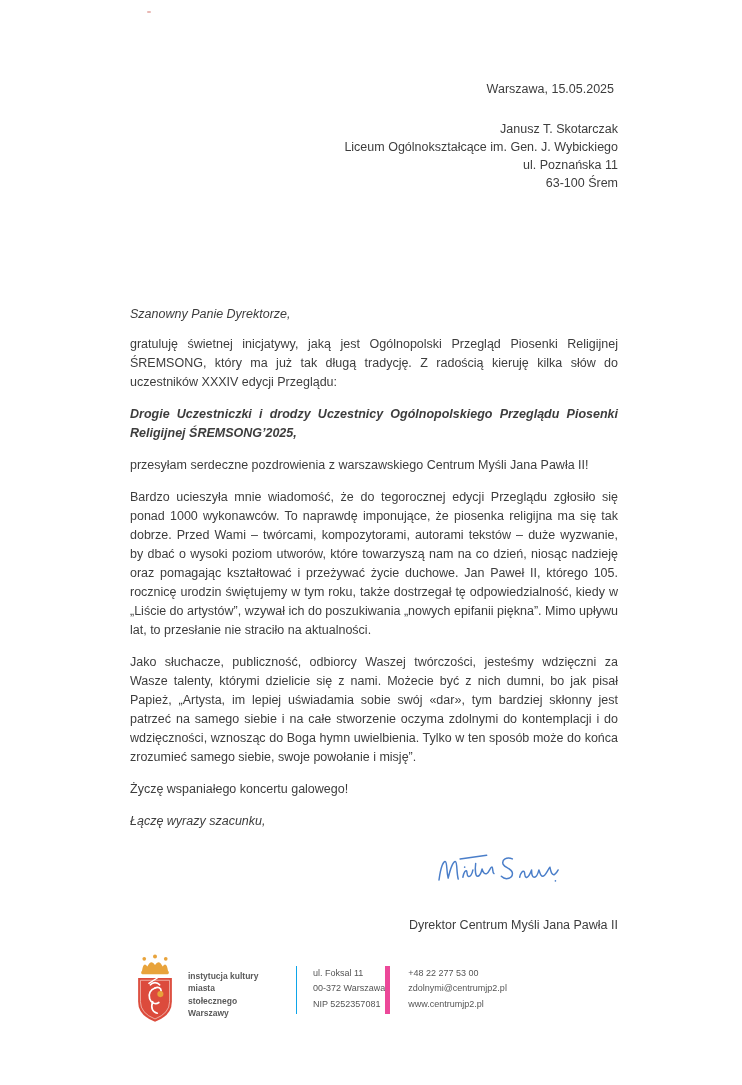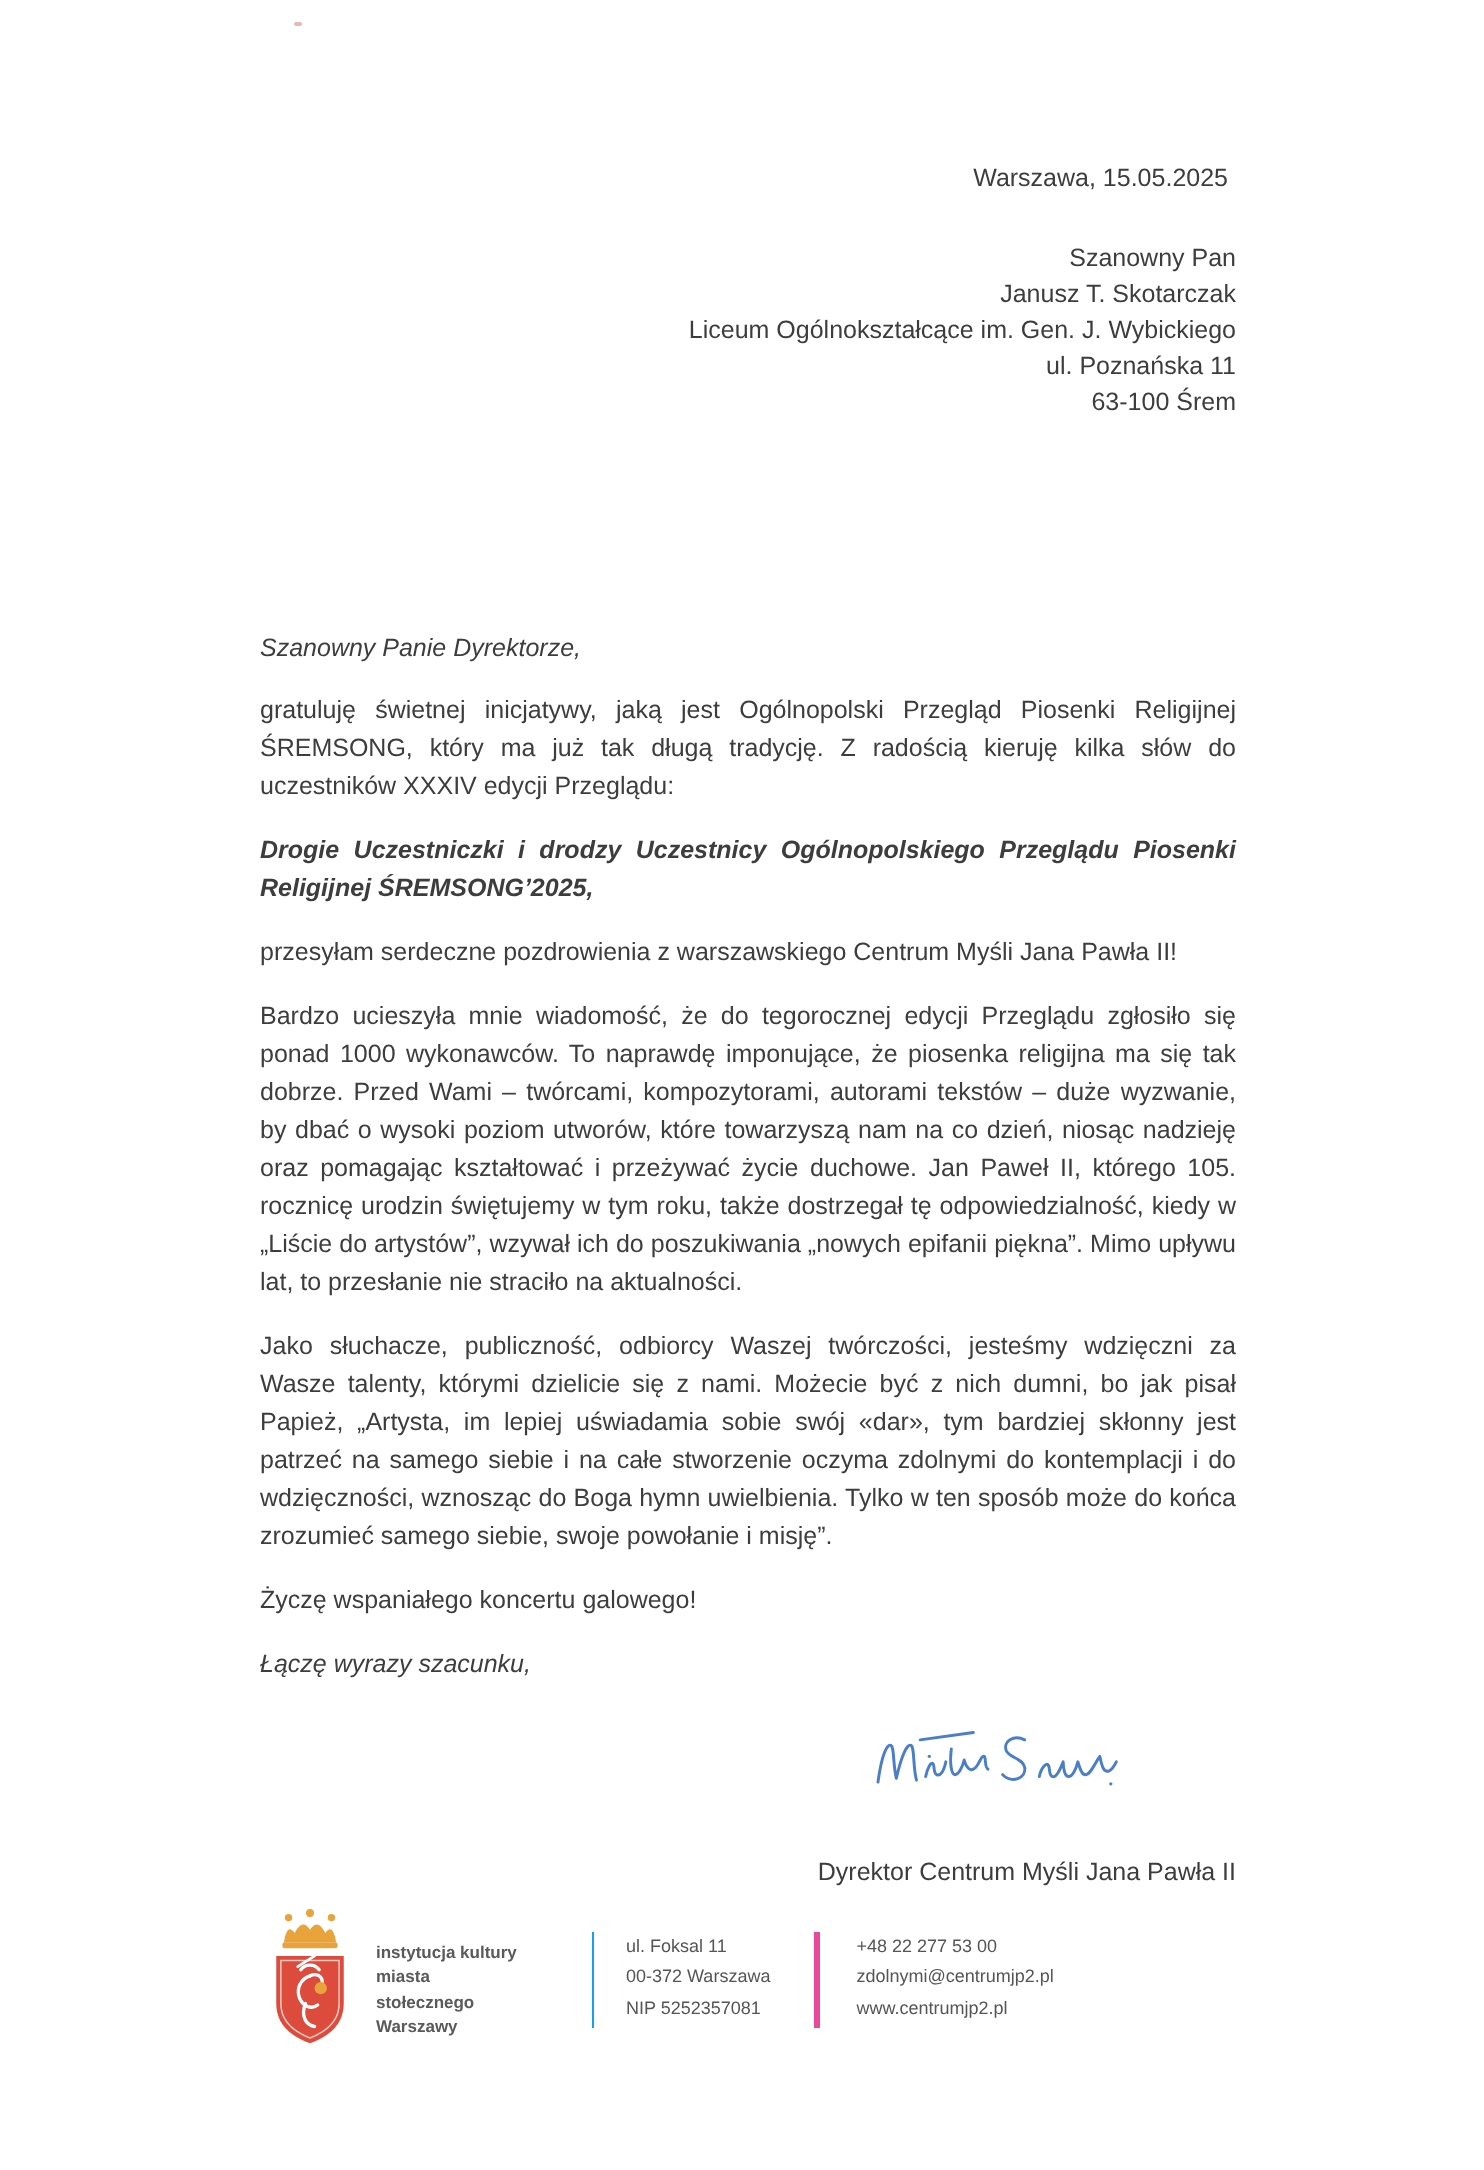--- a/index.html
+++ b/index.html
@@ -17,49 +17,48 @@
     width:47px;height:47px;border-radius:13px;
     background:#e2574c;
     display:flex;align-items:center;justify-content:center;
     color:#ffffff;font-weight:bold;font-size:16px;letter-spacing:1.5px;
   }
   .brand-name{font-weight:bold;color:#4d4d4d;font-size:14px;line-height:1.25;letter-spacing:.2px;}
   .dateline{position:absolute;top:82px;right:128px;font-size:12.5px;color:#3d3d3d;}
   .recipient{position:absolute;top:120px;right:124px;text-align:right;font-size:12.5px;line-height:18px;color:#3d3d3d;}
   
   .letter-body{position:absolute;top:303px;left:130px;width:488px;font-size:12.5px;line-height:19px;}
-  .letter-body p{margin:12px 0 13px 0;text-align:justify;}
+  .letter-body p{margin:2px 0 13px 0;text-align:justify;}
   .salutation{font-style:italic;margin-bottom:11px !important;text-align:left !important;}
   .gap-large{margin-top:47px;}
   .bold-italic{font-weight:bold;font-style:italic;}
   .no-justify{text-align:left !important;}
   .closing-row{text-align:right;font-style:italic;margin-top:27px;margin-bottom:0 !important;}
   .signature-block{margin-top:16px;text-align:right;}
   .signature-svg{margin-right:38px;display:inline-block;}
   .signature-title{text-align:right;font-size:12.5px;margin-top:19px;}
   
   .page-footer{position:absolute;top:952px;left:132px;display:flex;align-items:flex-start;}
   .crest{width:46px;margin-top:2px;flex:0 0 auto;}
   .footer-caption{margin-left:10px;margin-top:18px;width:78px;font-size:8.5px;line-height:1.45;color:#5a5a5a;font-weight:600;}
   .footer-col{font-size:9px;line-height:1.7;color:#555555;margin-top:14px;}
   .footer-col.addr{margin-left:30px;padding-left:16px;border-left:1px solid #0ea5e9;min-height:48px;}
-  .footer-col.contact{margin-left:22px;padding-left:18px;border-left:3px solid #ec4899;min-height:48px;}
+  .footer-col.contact{padding-left:18px;border-left:5px solid #ec4899;min-height:48px;}
   .speck{position:absolute;top:11px;left:147px;width:4px;height:2px;background:#e9b8b4;border-radius:1px;}
 </style>
 </head>
 <body>
 
 <div class="page">
   <div class="speck"></div>
 
 
   <div class="dateline">Warszawa, 15.05.2025</div>
 
   <div class="recipient">
-      <div>Szanowny Pan</div>
       <div>Janusz T. Skotarczak</div>
       <div>Liceum Ogólnokształcące im. Gen. J. Wybickiego</div>
       <div>ul. Poznańska 11</div>
       <div>63-100 Śrem</div>
     </div>
 
   <div class="letter-body">
     <p class="salutation">Szanowny Panie Dyrektorze,</p>
     <p>gratuluję świetnej inicjatywy, jaką jest Ogólnopolski Przegląd Piosenki Religijnej ŚREMSONG, który ma już tak długą tradycję. Z radością kieruję kilka słów do uczestników XXXIV edycji Przeglądu:</p>
     <p class="bold-italic gap-large">Drogie Uczestniczki i drodzy Uczestnicy Ogólnopolskiego Przeglądu Piosenki Religijnej ŚREMSONG’2025,</p>

